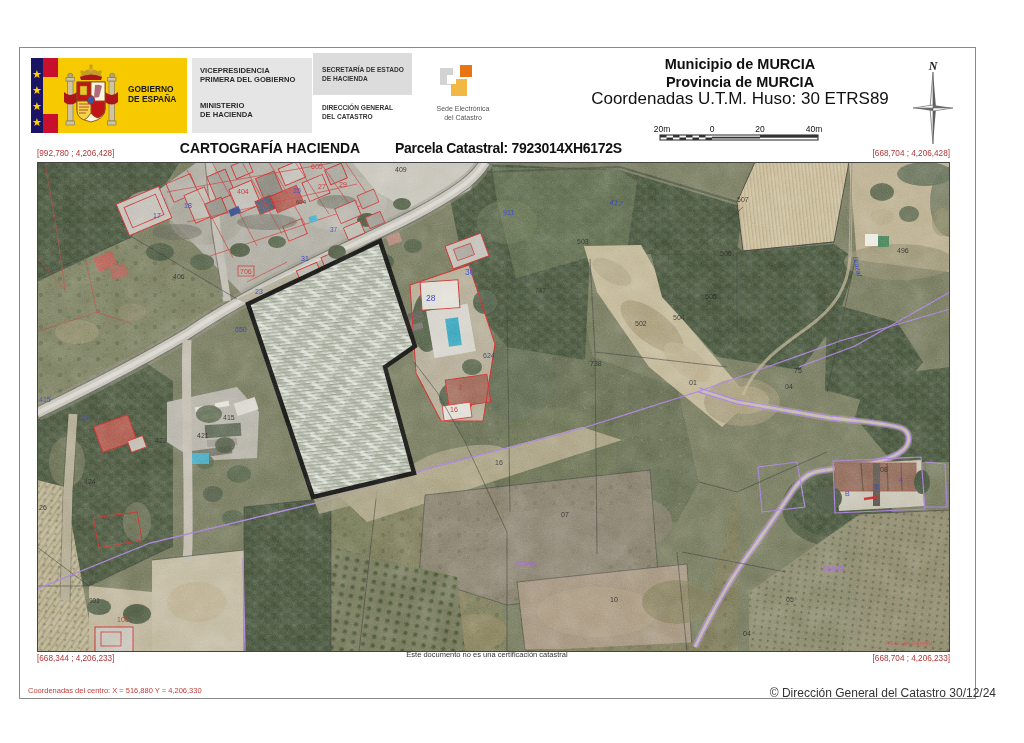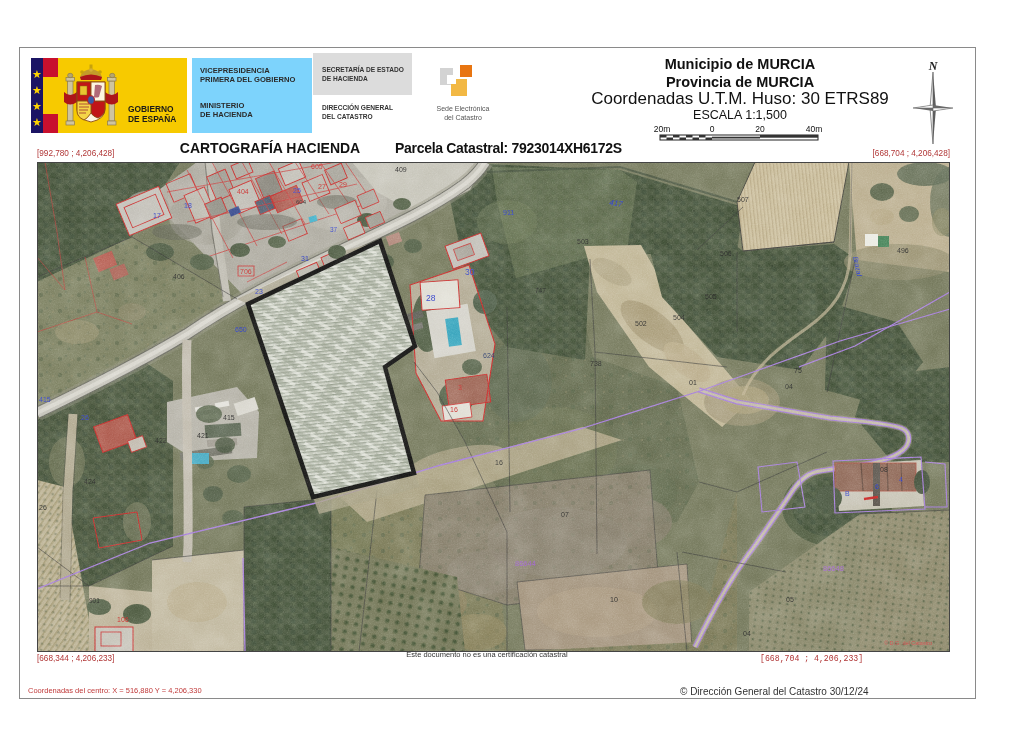--- a/index.html
+++ b/index.html
@@ -57,24 +57,24 @@
       <line x1="15" y1="40" x2="25" y2="40"></line>
         <line x1="15" y1="43" x2="25" y2="43"></line>
       <line x1="15" y1="46" x2="24" y2="46"></line>
         <line x1="15" y1="49" x2="22" y2="49"></line>
     </g>
     <rect x="16" y="22" width="7" height="9" fill="#e8c430" stroke="#8a6a10" stroke-width="0.5"></rect>
     <path d="M31 21 q4 -1 7 1 l-3 11 q-3 1 -5 0 Z" fill="#b06a78"></path>
     <ellipse cx="27" cy="36" rx="3.4" ry="4.2" fill="#3b5ba5" stroke="#c11517" stroke-width="1"></ellipse>
   </svg>
 
-  <div class="abs" style="left:97px;top:26px;width:70px;color:#1a1a1a;font-weight:bold;font-size:8.4px;line-height:10px;margin-top:20px;">GOBIERNO<br>DE ESPAÑA</div>
+  <div class="abs" style="left:97px;top:26px;width:70px;color:#1a1a1a;font-weight:bold;font-size:8.4px;line-height:10px;">GOBIERNO<br>DE ESPAÑA</div>
 </div>
 
-<div class="abs" style="left:192px;top:58px;width:120px;height:75px;background:#7dd3fc;color:#2b2b2b;">
+<div class="abs" style="left:192px;top:58px;width:120px;height:75px;background:#e5e5e5;color:#2b2b2b;">
   <div class="abs" style="left:8px;top:8px;font-size:7.6px;font-weight:bold;line-height:9px;">VICEPRESIDENCIA<br>PRIMERA DEL GOBIERNO</div>
   <div class="abs" style="left:8px;top:43px;font-size:7.6px;font-weight:bold;line-height:9px;">MINISTERIO<br>DE HACIENDA</div>
 </div>
 
 <div class="abs" style="left:313px;top:53px;width:99px;height:42px;background:#dcdcdc;">
   <div class="abs" style="left:9px;top:13px;font-size:6.6px;font-weight:bold;color:#333;line-height:8.5px;">SECRETARÍA DE ESTADO<br>DE HACIENDA</div>
 </div>
 
 <div class="abs" style="left:322px;top:104px;font-size:6.6px;font-weight:bold;color:#333;line-height:8.5px;">DIRECCIÓN GENERAL<br>DEL CATASTRO</div>
 
@@ -83,21 +83,20 @@
   <div class="abs" style="left:32px;top:5px;width:12px;height:12px;background:#e87511;"></div>
   <div class="abs" style="left:23px;top:19px;width:16px;height:17px;background:#f2b844;"></div>
   <div class="abs" style="left:19px;top:15px;width:9px;height:9px;background:#ffffff;"></div>
   <div class="abs" style="left:-10px;top:45px;width:90px;text-align:center;font-size:7px;color:#555;line-height:8.5px;">Sede Electrónica<br>del Catastro</div>
 </div>
 
 <div class="abs" style="left:540px;top:55px;width:400px;text-align:center;color:#111;">
   <div style="font-size:14.5px;font-weight:bold;line-height:18px;">Municipio de MURCIA</div>
   <div style="font-size:14.5px;font-weight:bold;line-height:18px;">Provincia de MURCIA</div>
   <div style="font-size:17px;line-height:16px;">Coordenadas U.T.M. Huso: 30 ETRS89</div>
-  <div style="font-size:12.5px;line-height:17px;">ESCALA 1:1,500</div>
 </div>
 
 <svg class="abs" style="left:654px;top:124px;" width="170" height="18" viewBox="0 0 170 18">
   <text x="8" y="8" font-size="8.5" fill="#111" text-anchor="middle" font-family="Liberation Sans">20m</text>
   <text x="58" y="8" font-size="8.5" fill="#111" text-anchor="middle" font-family="Liberation Sans">0</text>
   <text x="106" y="8" font-size="8.5" fill="#111" text-anchor="middle" font-family="Liberation Sans">20</text>
   <text x="160" y="8" font-size="8.5" fill="#111" text-anchor="middle" font-family="Liberation Sans">40m</text>
   <rect x="6" y="11" width="158" height="5" fill="#ffffff" stroke="#222" stroke-width="1"></rect>
   <g fill="#333">
     <rect x="6" y="11" width="6.5" height="2.5"></rect>
@@ -670,19 +669,19 @@
   <rect x="0" y="0" width="913" height="490" fill="#8a897d" opacity="0.07"></rect>
 
   <rect x="0" y="0" width="913" height="490" filter="url(#nzC)" style="mix-blend-mode:soft-light" opacity="0.65"></rect>
   <rect x="0" y="0" width="913" height="490" filter="url(#nzF)" style="mix-blend-mode:soft-light" opacity="0.7"></rect>
 
   <rect x="0.5" y="0.5" width="912" height="489" fill="none" stroke="#444" stroke-width="1"></rect>
 </svg>
 
 <div class="abs" style="left:37px;top:654px;font-size:8.2px;color:#b03535;">[668,344 ; 4,206,233]</div>
 
-<div class="abs" style="left:760px;top:654px;width:190px;font-size:8.2px;color:#b03535;font-family:Liberation Mono, monospace;">[668,704 ; 4,206,233]</div>
+<div class="abs" style="left:760px;top:654px;width:190px;text-align:right;font-size:8.2px;color:#b03535;">[668,704 ; 4,206,233]</div>
 
 <div class="abs" style="left:28px;top:686px;font-size:7.5px;color:#c03a3a;">Coordenadas del centro: X = 516,880 Y = 4,206,330</div>
 
 <div class="abs" style="left:312px;top:650px;width:350px;text-align:center;font-size:7.5px;color:#333;">Este documento no es una certificación catastral</div>
 
-<div class="abs" style="left:680px;top:686px;width:300px;font-size:10px;color:#333;">© Dirección General del Catastro 30/12/24</div>
+<div class="abs" style="left:696px;top:686px;width:300px;text-align:right;font-size:12px;color:#333;">© Dirección General del Catastro 30/12/24</div>
 
 </body></html>

